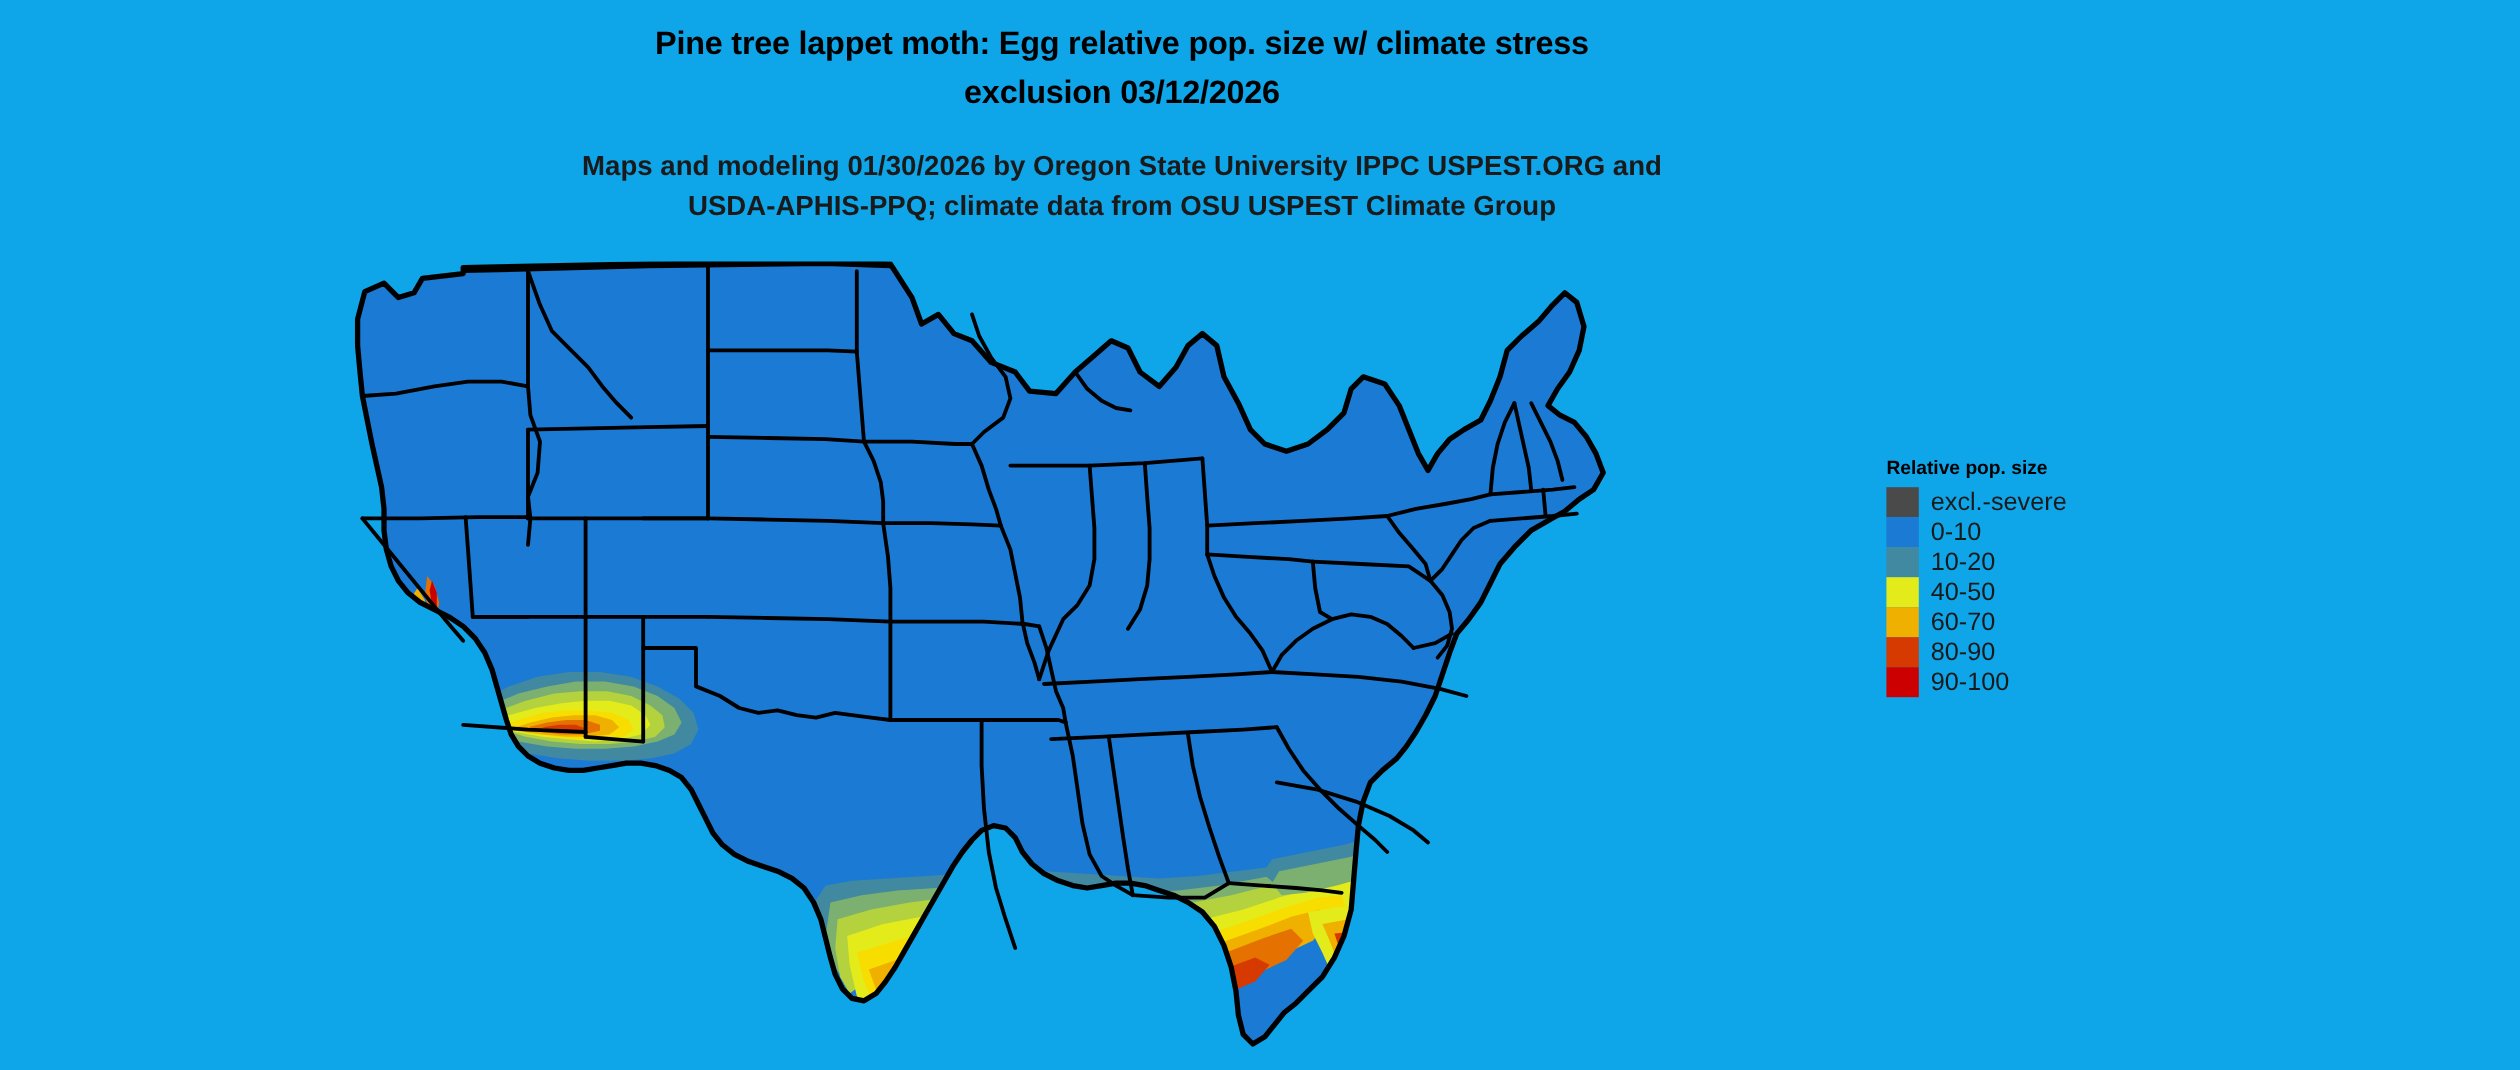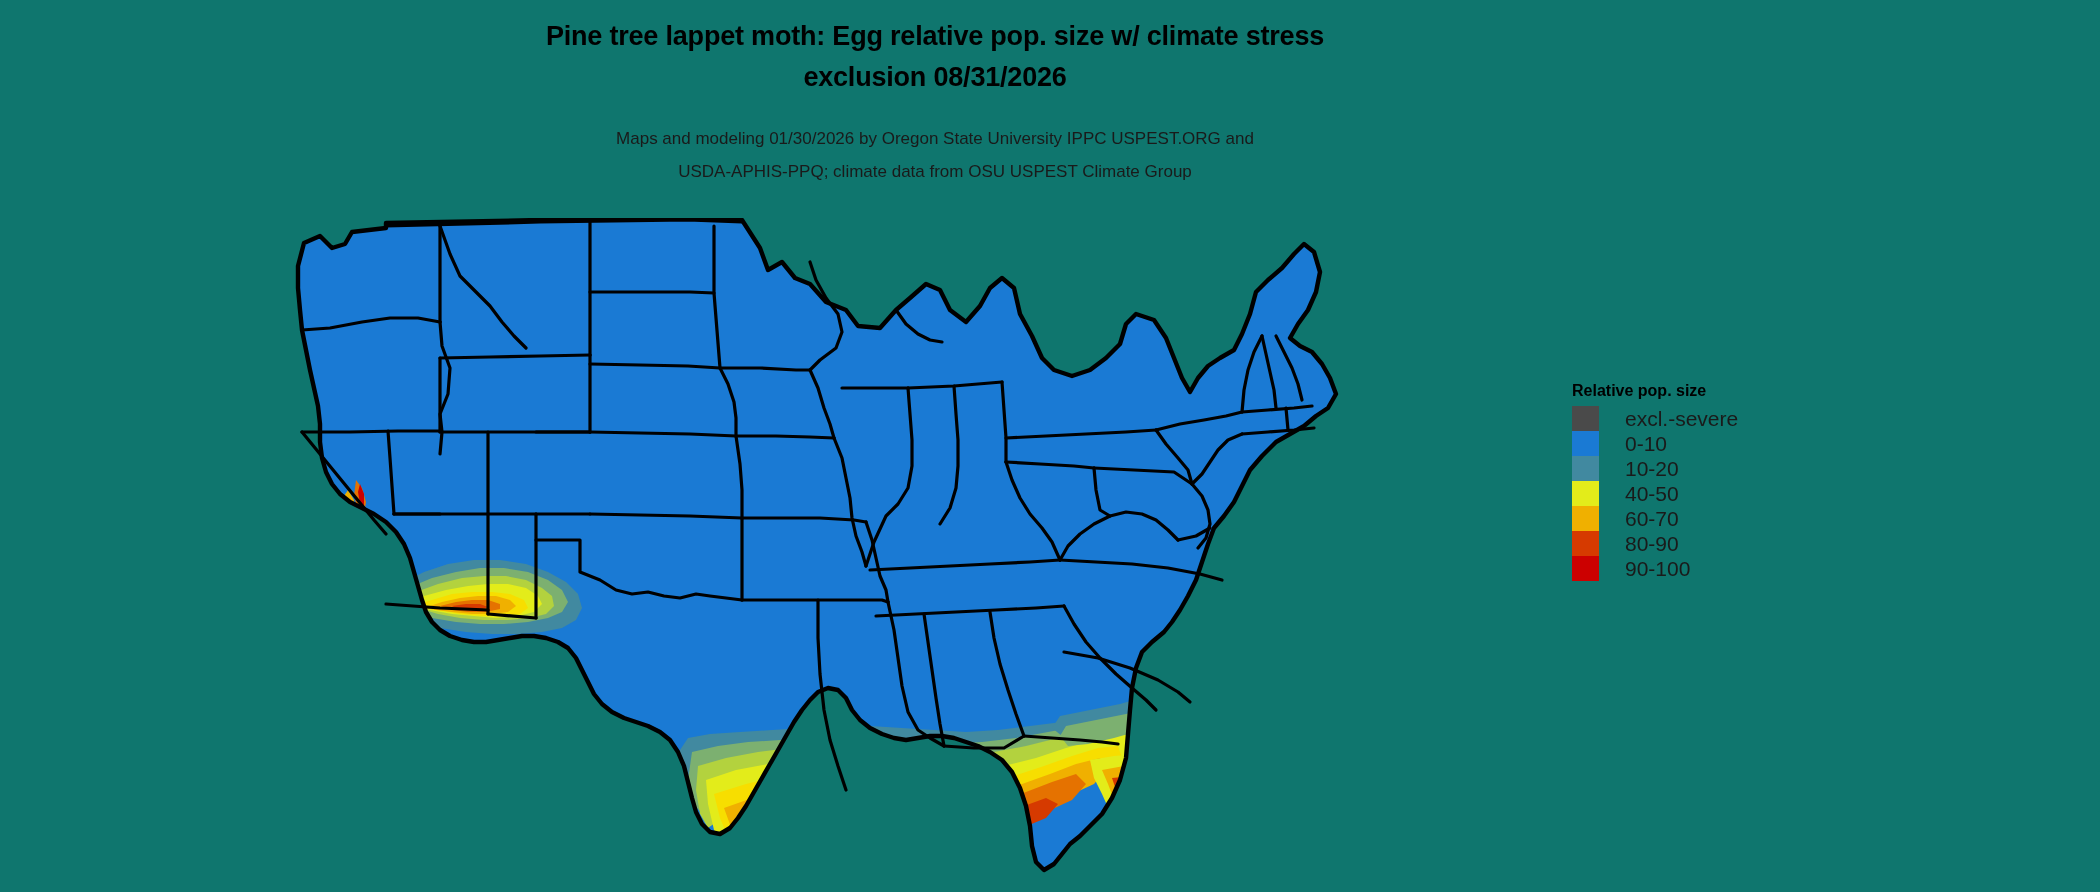--- a/index.html
+++ b/index.html
@@ -13,21 +13,21 @@
     font-family: "Liberation Sans", sans-serif;
     overflow: hidden;
     position: relative;
   }
 
   #stage {
     position: absolute;
     left: 0; top: 0;
     width: 2100px;
     height: 892px;
-    background: #0f766e;
+    background: #0ea5e9;
   }
 
   
   .title-block {
     position: absolute;
     left: 0;
     top: 16px;
     width: 1870px;
     text-align: center;
     pointer-events: none;
@@ -44,22 +44,22 @@
   .subtitle-block {
     position: absolute;
     left: 0;
     top: 122px;
     width: 1870px;
     text-align: center;
     pointer-events: none;
   }
   .subtitle-line {
     font-family: "Liberation Sans", sans-serif;
-    font-weight: normal;
-    font-size: 17px;
+    font-weight: bold;
+    font-size: 23px;
     line-height: 33px;
     color: #1a1a1a;
     white-space: pre;
   }
 
   
   #map-wrap {
     position: absolute;
     left: 290px;
     top: 218px;
@@ -108,33 +108,33 @@
   }
   .legend-swatch {
     width: 27px;
     height: 25px;
     flex: 0 0 27px;
   }
   .legend-label {
     font-family: "Liberation Sans", sans-serif;
     font-size: 21px;
     color: #1a1a1a;
-    margin-left: 26px;
+    margin-left: 10px;
     white-space: pre;
     line-height: 25px;
   }
 </style>
 </head>
 <body>
 
 <div id="stage">
 
   <div class="title-block">
     <div class="title-line">Pine tree lappet moth: Egg relative pop. size w/ climate stress</div>
-    <div class="title-line">exclusion 08/31/2026</div>
+    <div class="title-line">exclusion 03/12/2026</div>
   </div>
 
   <div class="subtitle-block">
     <div class="subtitle-line">Maps and modeling 01/30/2026 by Oregon State University IPPC USPEST.ORG and</div>
     <div class="subtitle-line">USDA-APHIS-PPQ; climate data from OSU USPEST Climate Group</div>
   </div>
 
   <div id="map-wrap">
     <svg id="map-svg" viewBox="0 0 1260 660" preserveAspectRatio="xMidYMid meet">
       <defs>

